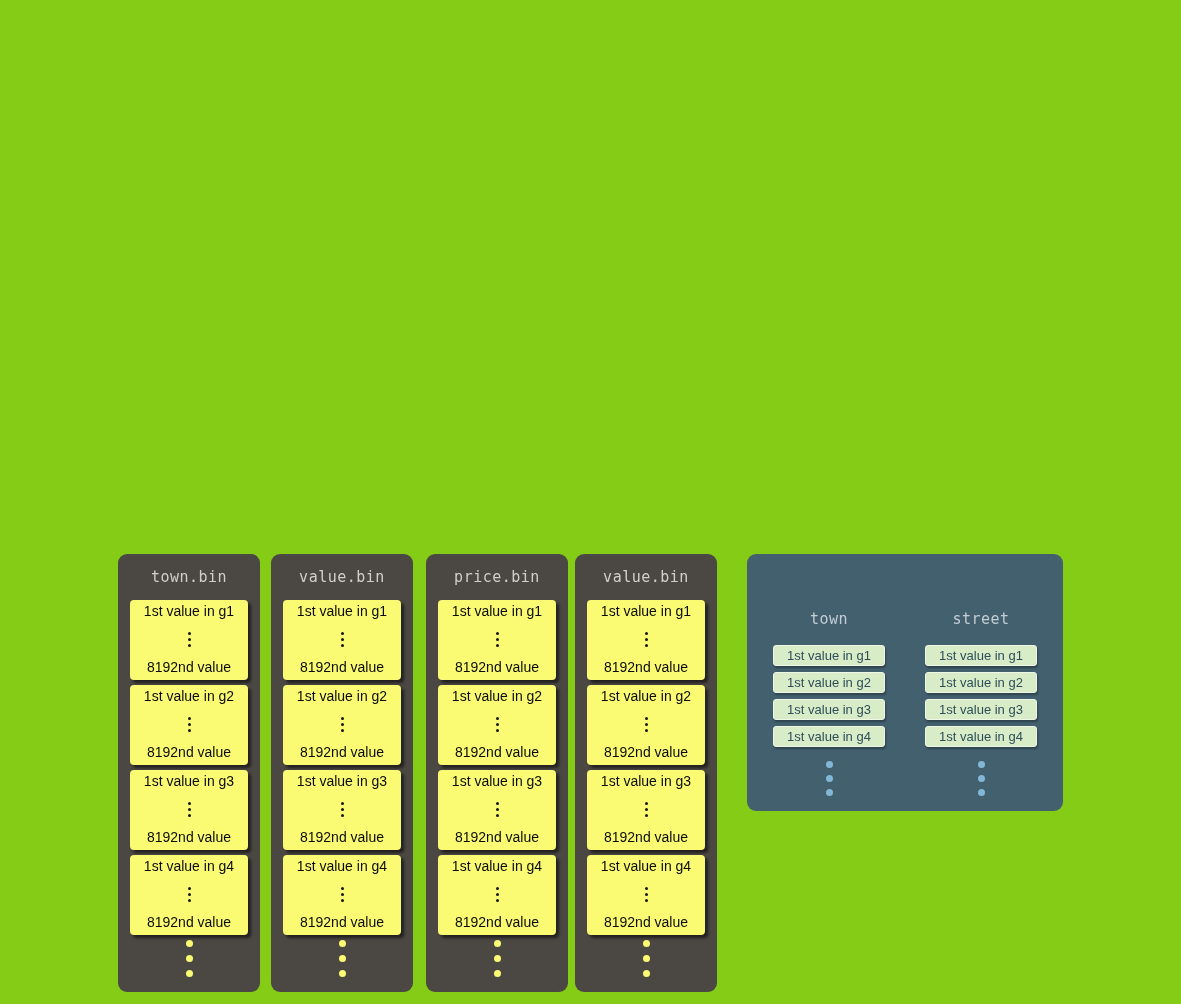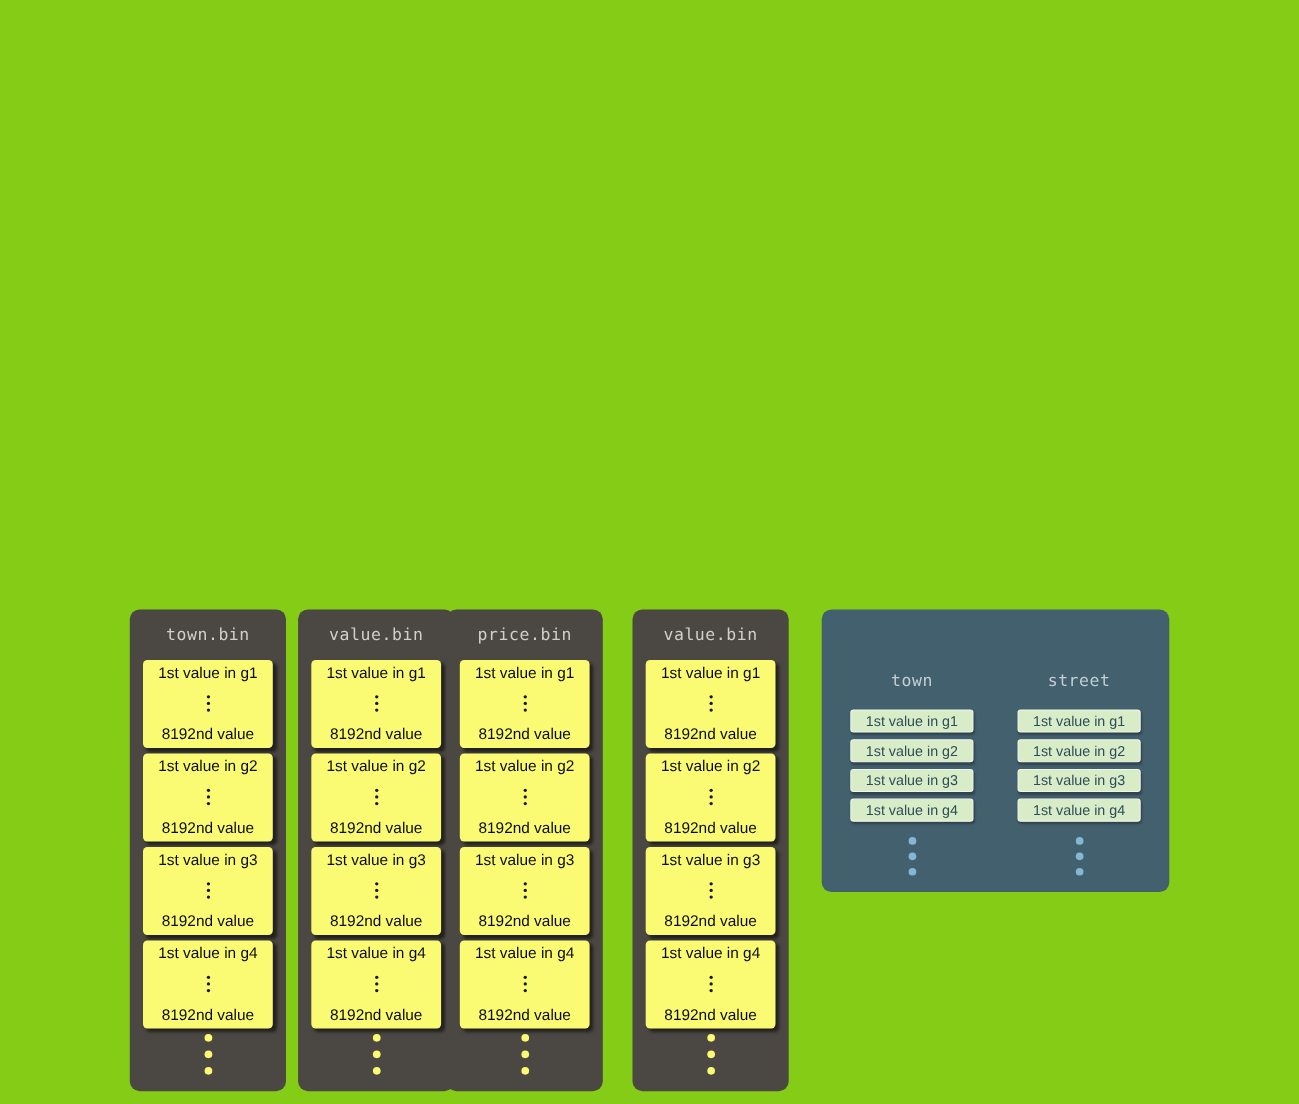--- a/index.html
+++ b/index.html
@@ -162,21 +162,21 @@
         <div class="gtext">8192nd value</div>
       </div>
     </div>
     <div class="bin-ellipsis">
         <span></span>
         <span></span>
         <span></span>
       </div>
   </div>
 
-  <div class="bin" style="left:406px">
+  <div class="bin" style="left:426px">
     <div class="bin-title">price.bin</div>
     <div class="granules">
       <div class="granule">
         <div class="gtext">1st value in g1</div>
         <div class="vdots">
             <span class="d"></span>
             <span class="d"></span>
             <span class="d"></span>
           </div>
         <div class="gtext">8192nd value</div>

